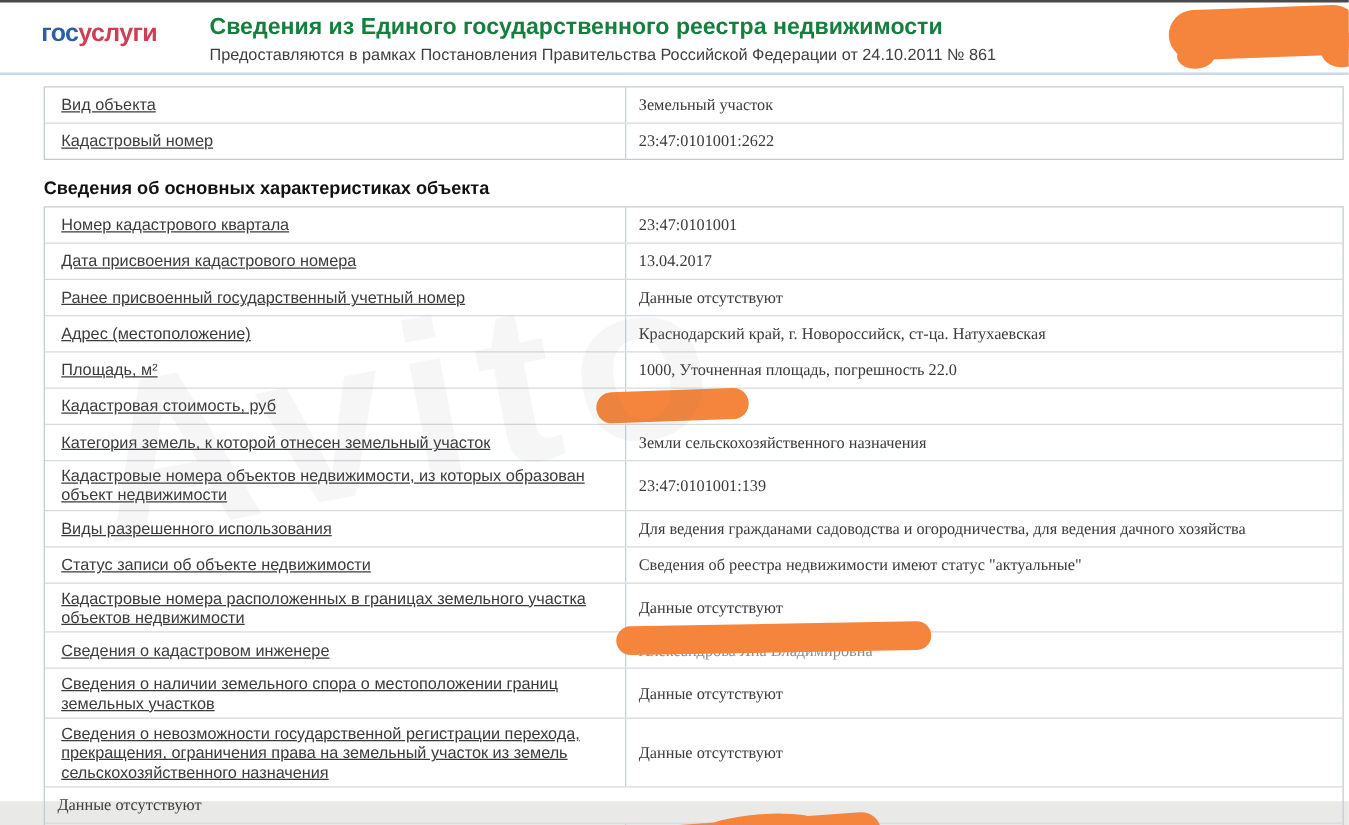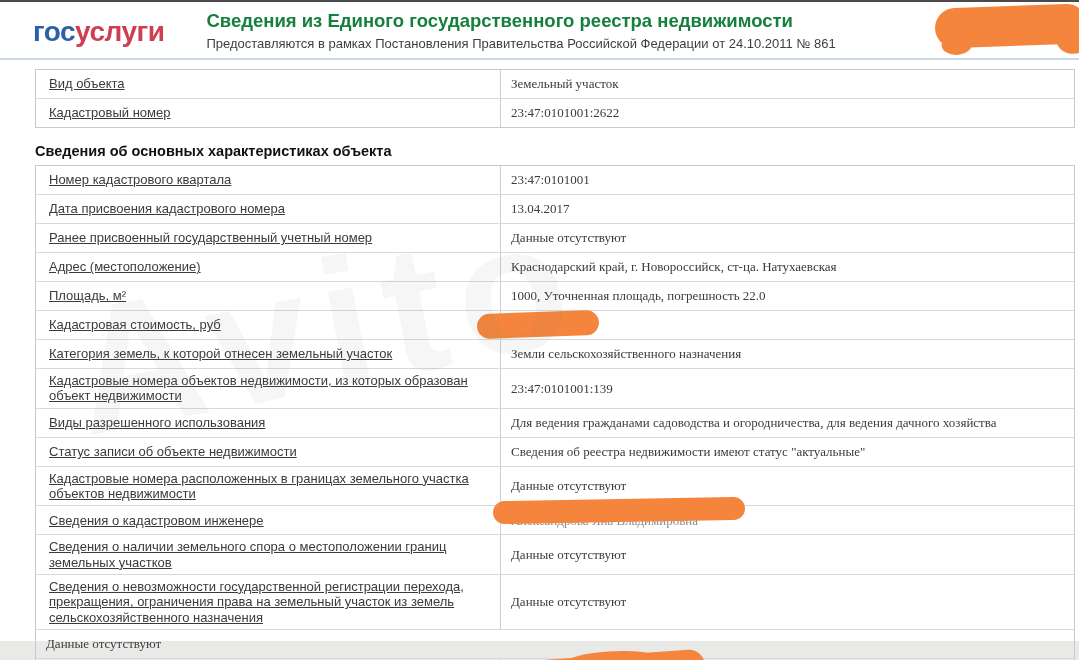--- a/index.html
+++ b/index.html
@@ -17,21 +17,21 @@
   .header {
     position: relative;
     height: 58px;
     border-bottom: 2px solid var(--header-divider, #ccd8e5);
     display: flex;
     align-items: flex-start;
   }
   .logo {
     margin-left: 33px;
     margin-top: 14px;
-    font-size: 28px;
+    font-size: 20px;
     font-weight: bold;
     letter-spacing: -0.5px;
     white-space: nowrap;
   }
   .logo .p1 { color: var(--logo-blue, #2b5fa7); }
   .logo .p2 { color: var(--logo-red, #ce3f54); }
   .title-block { margin-left: 42px; margin-top: 8px; }
   .doc-title { font-size: 18.5px; font-weight: bold; color: #15803d; }
   .doc-subtitle { font-size: 13px; color: #3f3f3f; margin-top: 4px; }
 

